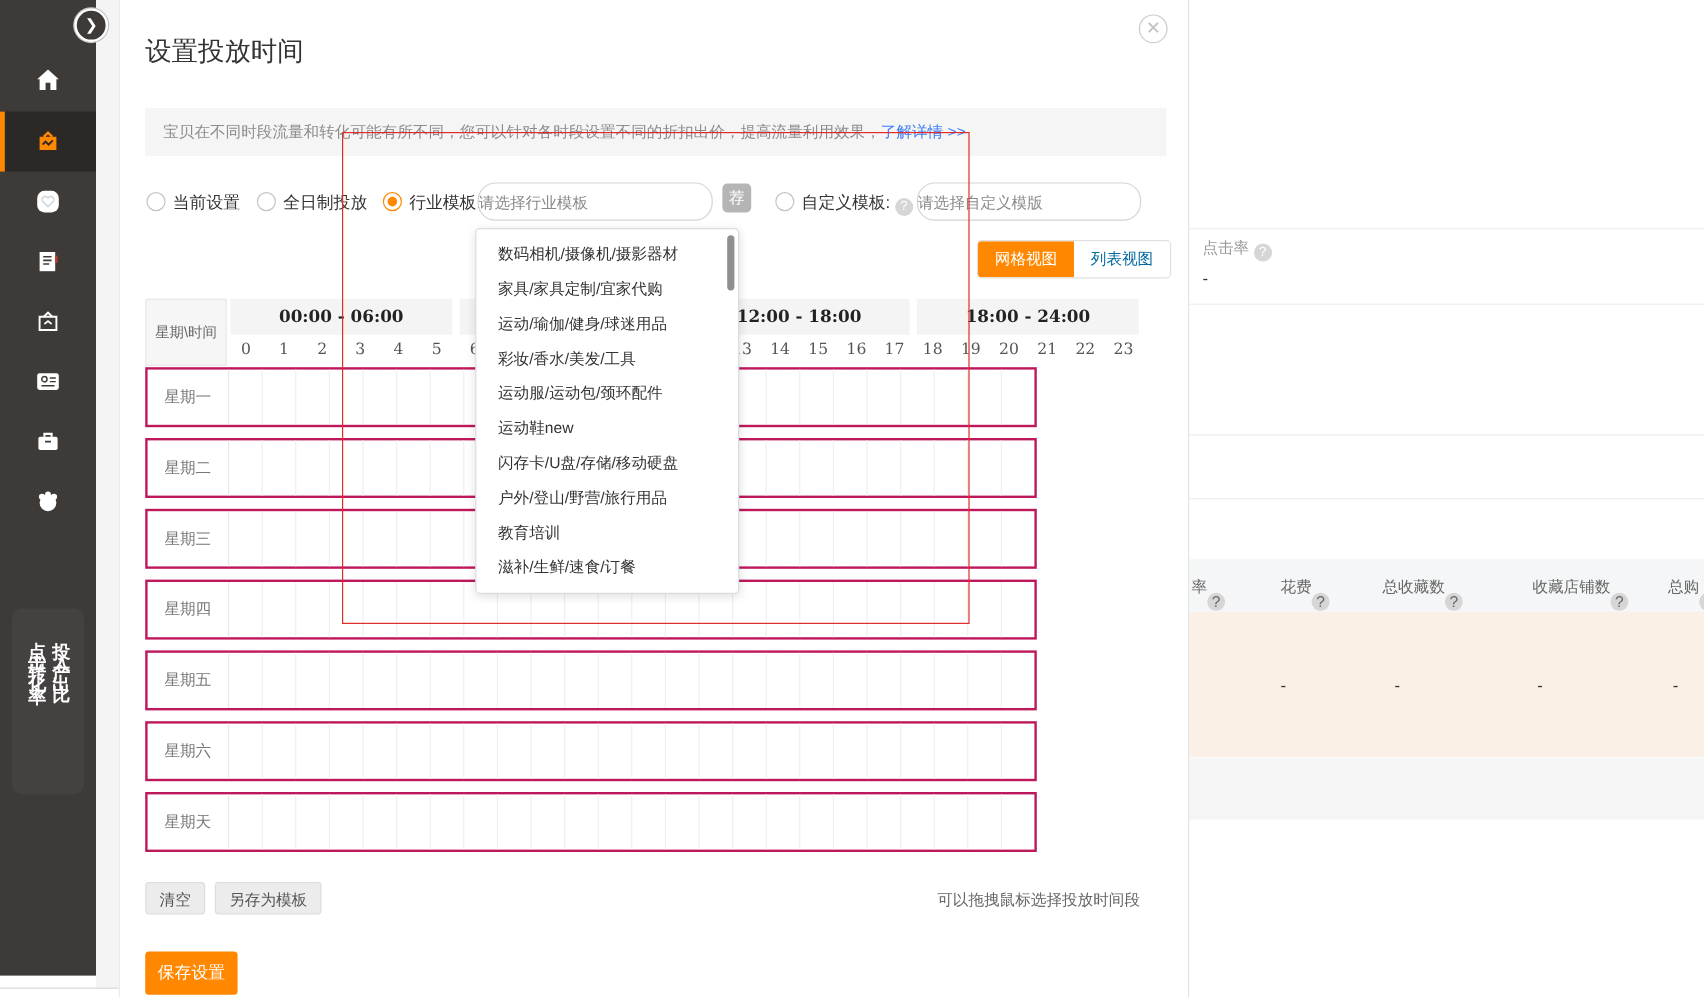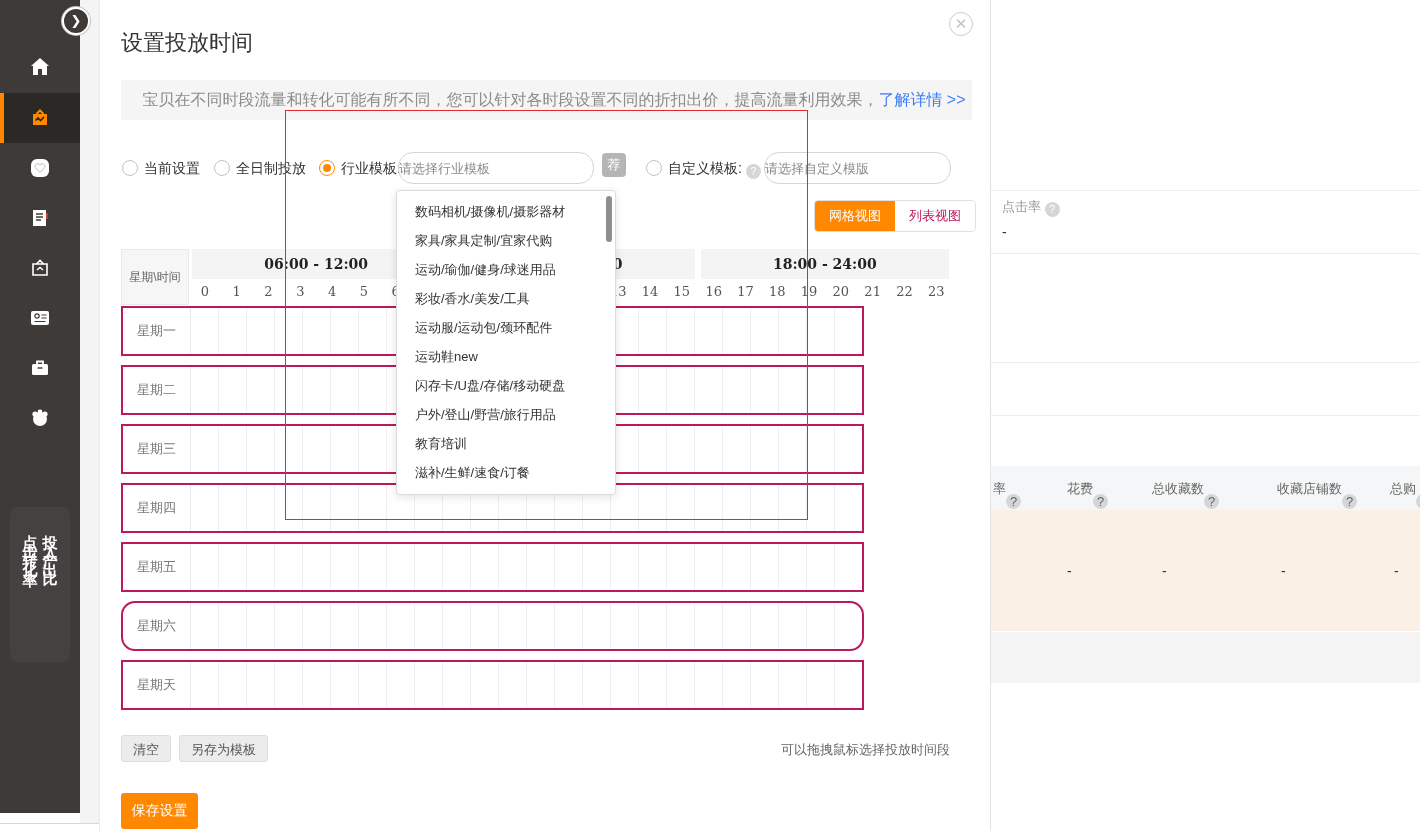--- a/index.html
+++ b/index.html
@@ -21,38 +21,38 @@
     box-shadow:0 0 0 1px #c4c4c4;color:#fff;font-size:13px;line-height:23px;text-align:center;z-index:6;cursor:pointer;}
   .metric-panel{left:10px;top:507px;width:60px;height:155px;background:#454140;border-radius:8px;z-index:4;
     display:flex;justify-content:center;align-items:flex-start;padding-top:16px;box-sizing:border-box;gap:4px;}
   .vt{writing-mode:vertical-lr;text-orientation:upright;color:#fff;font-size:15px;font-weight:bold;letter-spacing:9px;line-height:16px;}
 
   
   .modal{left:99px;top:0;width:892px;height:831px;background:#fff;border-left:1px solid #ececec;border-right:1px solid #e3e3e3;z-index:5;box-sizing:border-box;}
   .modal-title{position:absolute;left:21px;top:28px;font-size:22px;color:#333;font-weight:500;}
   .close-btn{position:absolute;left:849px;top:12px;width:24px;height:24px;border:1px solid #ccc;border-radius:50%;
     color:#c2c2c2;font-size:15px;line-height:22px;text-align:center;cursor:pointer;box-sizing:border-box;}
-  .banner{position:absolute;left:21px;top:80px;width:851px;height:40px;background:#f5f5f5;font-size:16px;color:#8c8c8c;
-    line-height:40px;padding-left:15px;box-sizing:border-box;white-space:nowrap;overflow:hidden;text-align:center;}
+  .banner{position:absolute;left:21px;top:90px;width:851px;height:40px;background:#f5f5f5;font-size:13px;color:#8c8c8c;
+    line-height:40px;padding-left:15px;box-sizing:border-box;white-space:nowrap;overflow:hidden;}
   .banner a{color:#3a7cf8;text-decoration:none;cursor:pointer;}
 
   .radio{position:absolute;width:16px;height:16px;border-radius:50%;border:1px solid #c4c4c4;background:#fff;box-sizing:border-box;cursor:pointer;}
   .radio.sel{border:1px solid #ff8800;}
   .radio.sel::after{content:"";position:absolute;left:3px;top:3px;width:8px;height:8px;border-radius:50%;background:#ff8800;}
   .rlabel{position:absolute;font-size:14px;color:#333;line-height:16px;cursor:pointer;white-space:nowrap;}
   .tpl-input{position:absolute;height:32px;border:1px solid #d5d5d5;border-radius:15px;box-sizing:border-box;
     font-size:13px;color:#666;padding:0 0;outline:none;font-family:inherit;}
   .tpl-input::placeholder{color:#8a8a8a;}
   .badge{position:absolute;width:24px;height:24px;background:#b5b5b5;border-radius:4px;color:#fff;font-size:13px;
     line-height:24px;text-align:center;}
   .help{display:inline-block;width:15px;height:15px;border-radius:50%;background:#d6d6d6;color:#fff;font-size:11px;
     line-height:15px;text-align:center;cursor:pointer;vertical-align:-2px;}
 
   .view-toggle{position:absolute;left:714px;top:200px;display:flex;border:1px solid #e0e0e0;border-radius:4px;overflow:hidden;}
-  .vt-btn{height:30px;line-height:30px;padding:0 14px;font-size:13px;cursor:pointer;background:#fff;color:#be185d;}
+  .vt-btn{height:30px;line-height:30px;padding:0 14px;font-size:13px;cursor:pointer;background:#fff;color:#0369a1;}
   .vt-btn.on{background:#ff8800;color:#fff;}
 
   
   .corner-cell{position:absolute;left:21px;top:249px;width:68px;height:56px;background:#f6f6f6;border:1px solid #e9e9e9;
     box-sizing:border-box;font-size:12px;color:#666;display:flex;align-items:center;justify-content:center;}
   .range-row{position:absolute;left:89px;top:249px;width:763px;height:30px;display:flex;}
   .range-cell{flex:1;margin:0 3px;background:#f4f4f4;text-align:center;line-height:30px;
     font-family:"DejaVu Serif","Liberation Serif",serif;font-weight:bold;font-size:14px;color:#222;}
   .hour-row{position:absolute;left:89px;top:278px;width:763px;height:27px;display:flex;}
   .hour-cell{flex:1;text-align:center;line-height:27px;font-family:"DejaVu Serif","Liberation Serif",serif;font-size:13px;color:#555;}
@@ -215,20 +215,21 @@
   </div>
   <input class="tpl-input" style="left: 664px; top: 152px; width: 187px;" placeholder="请选择自定义模版">
 
   <div class="view-toggle">
     <div class="vt-btn on">网格视图</div>
     <div class="vt-btn">列表视图</div>
   </div>
 
   <div class="corner-cell">星期\时间</div>
   <div class="range-row" id="range-row">
+      <div class="range-cell">00:00 - 06:00</div>
       <div class="range-cell">06:00 - 12:00</div>
       <div class="range-cell">12:00 - 18:00</div>
       <div class="range-cell">18:00 - 24:00</div>
     </div>
   <div class="hour-row" id="hour-row">
       <div class="hour-cell">0</div>
       <div class="hour-cell">1</div>
       <div class="hour-cell">2</div>
       <div class="hour-cell">3</div>
       <div class="hour-cell">4</div>
@@ -396,21 +397,21 @@
           <div class="sch-cell"></div>
           <div class="sch-cell"></div>
           <div class="sch-cell"></div>
           <div class="sch-cell"></div>
           <div class="sch-cell"></div>
           <div class="sch-cell"></div>
           <div class="sch-cell"></div>
           <div class="sch-cell"></div>
         </div>
       </div>
-      <div class="day-strip" style="top: 601px; border-radius: 14px;">
+      <div class="day-strip" style="top: 601px;">
         <div class="day-label">星期六</div>
         <div class="day-cells">
           <div class="sch-cell"></div>
           <div class="sch-cell"></div>
           <div class="sch-cell"></div>
           <div class="sch-cell"></div>
           <div class="sch-cell"></div>
           <div class="sch-cell"></div>
           <div class="sch-cell"></div>
           <div class="sch-cell"></div>

